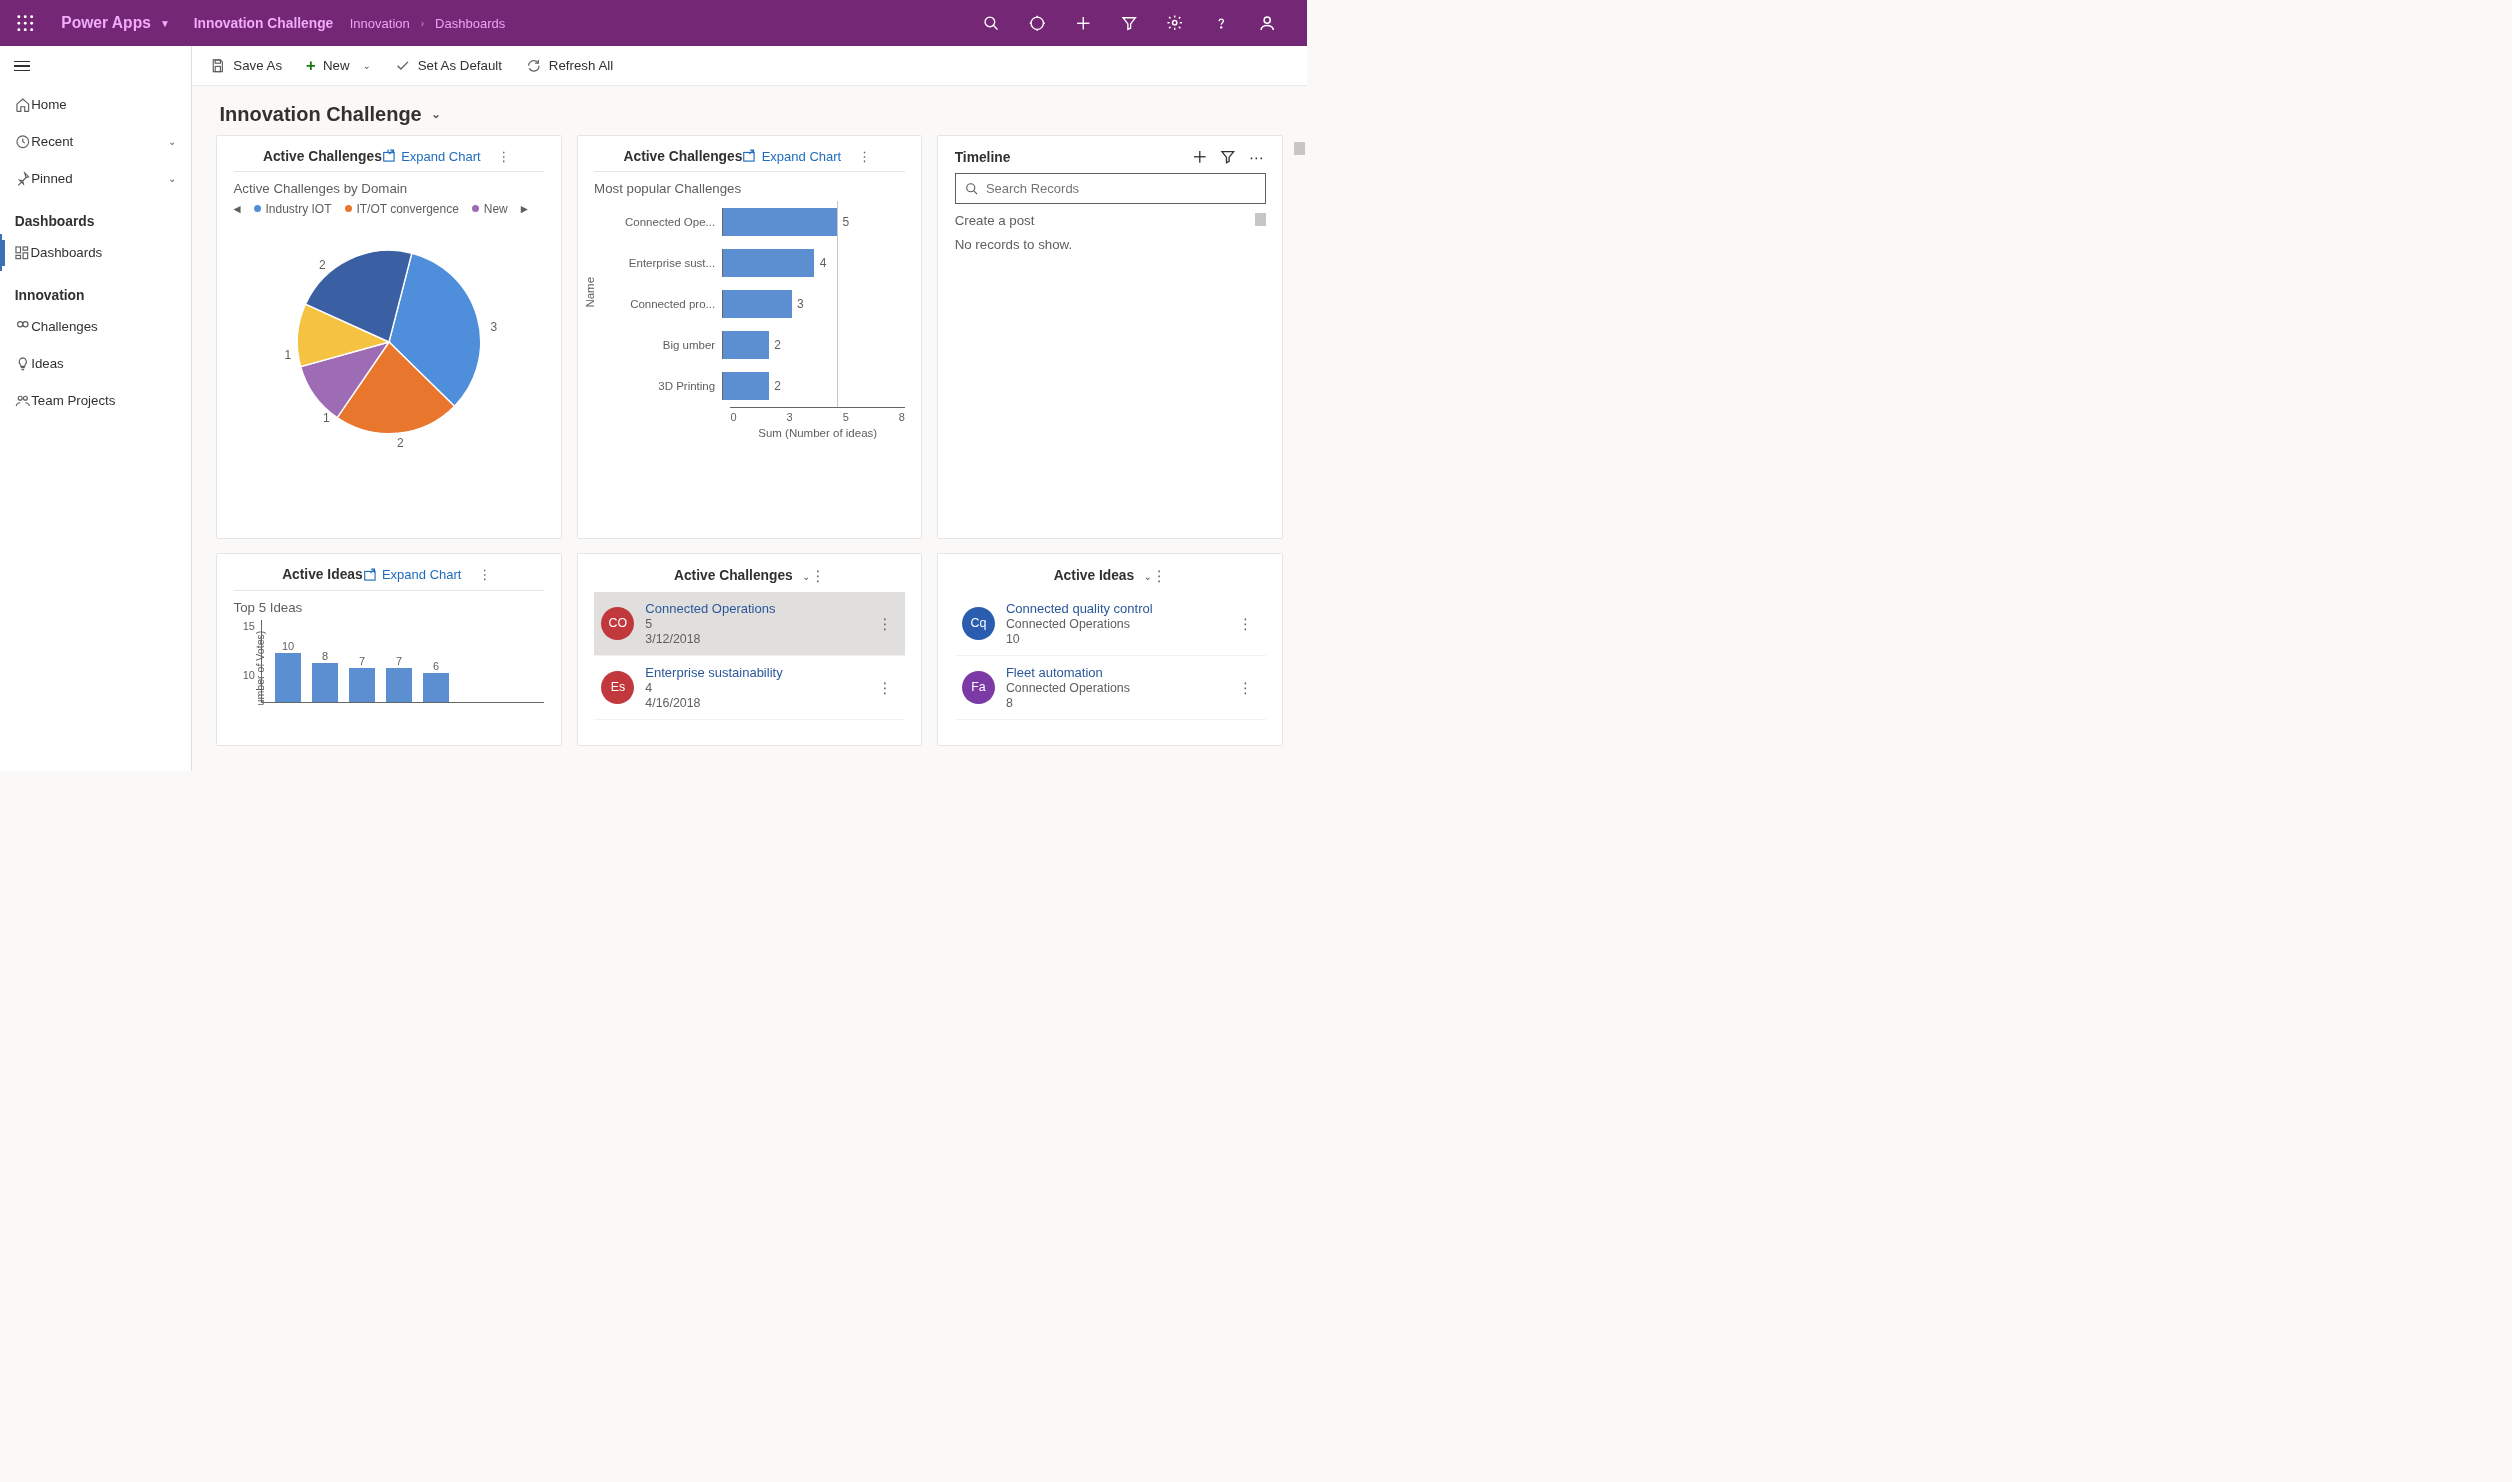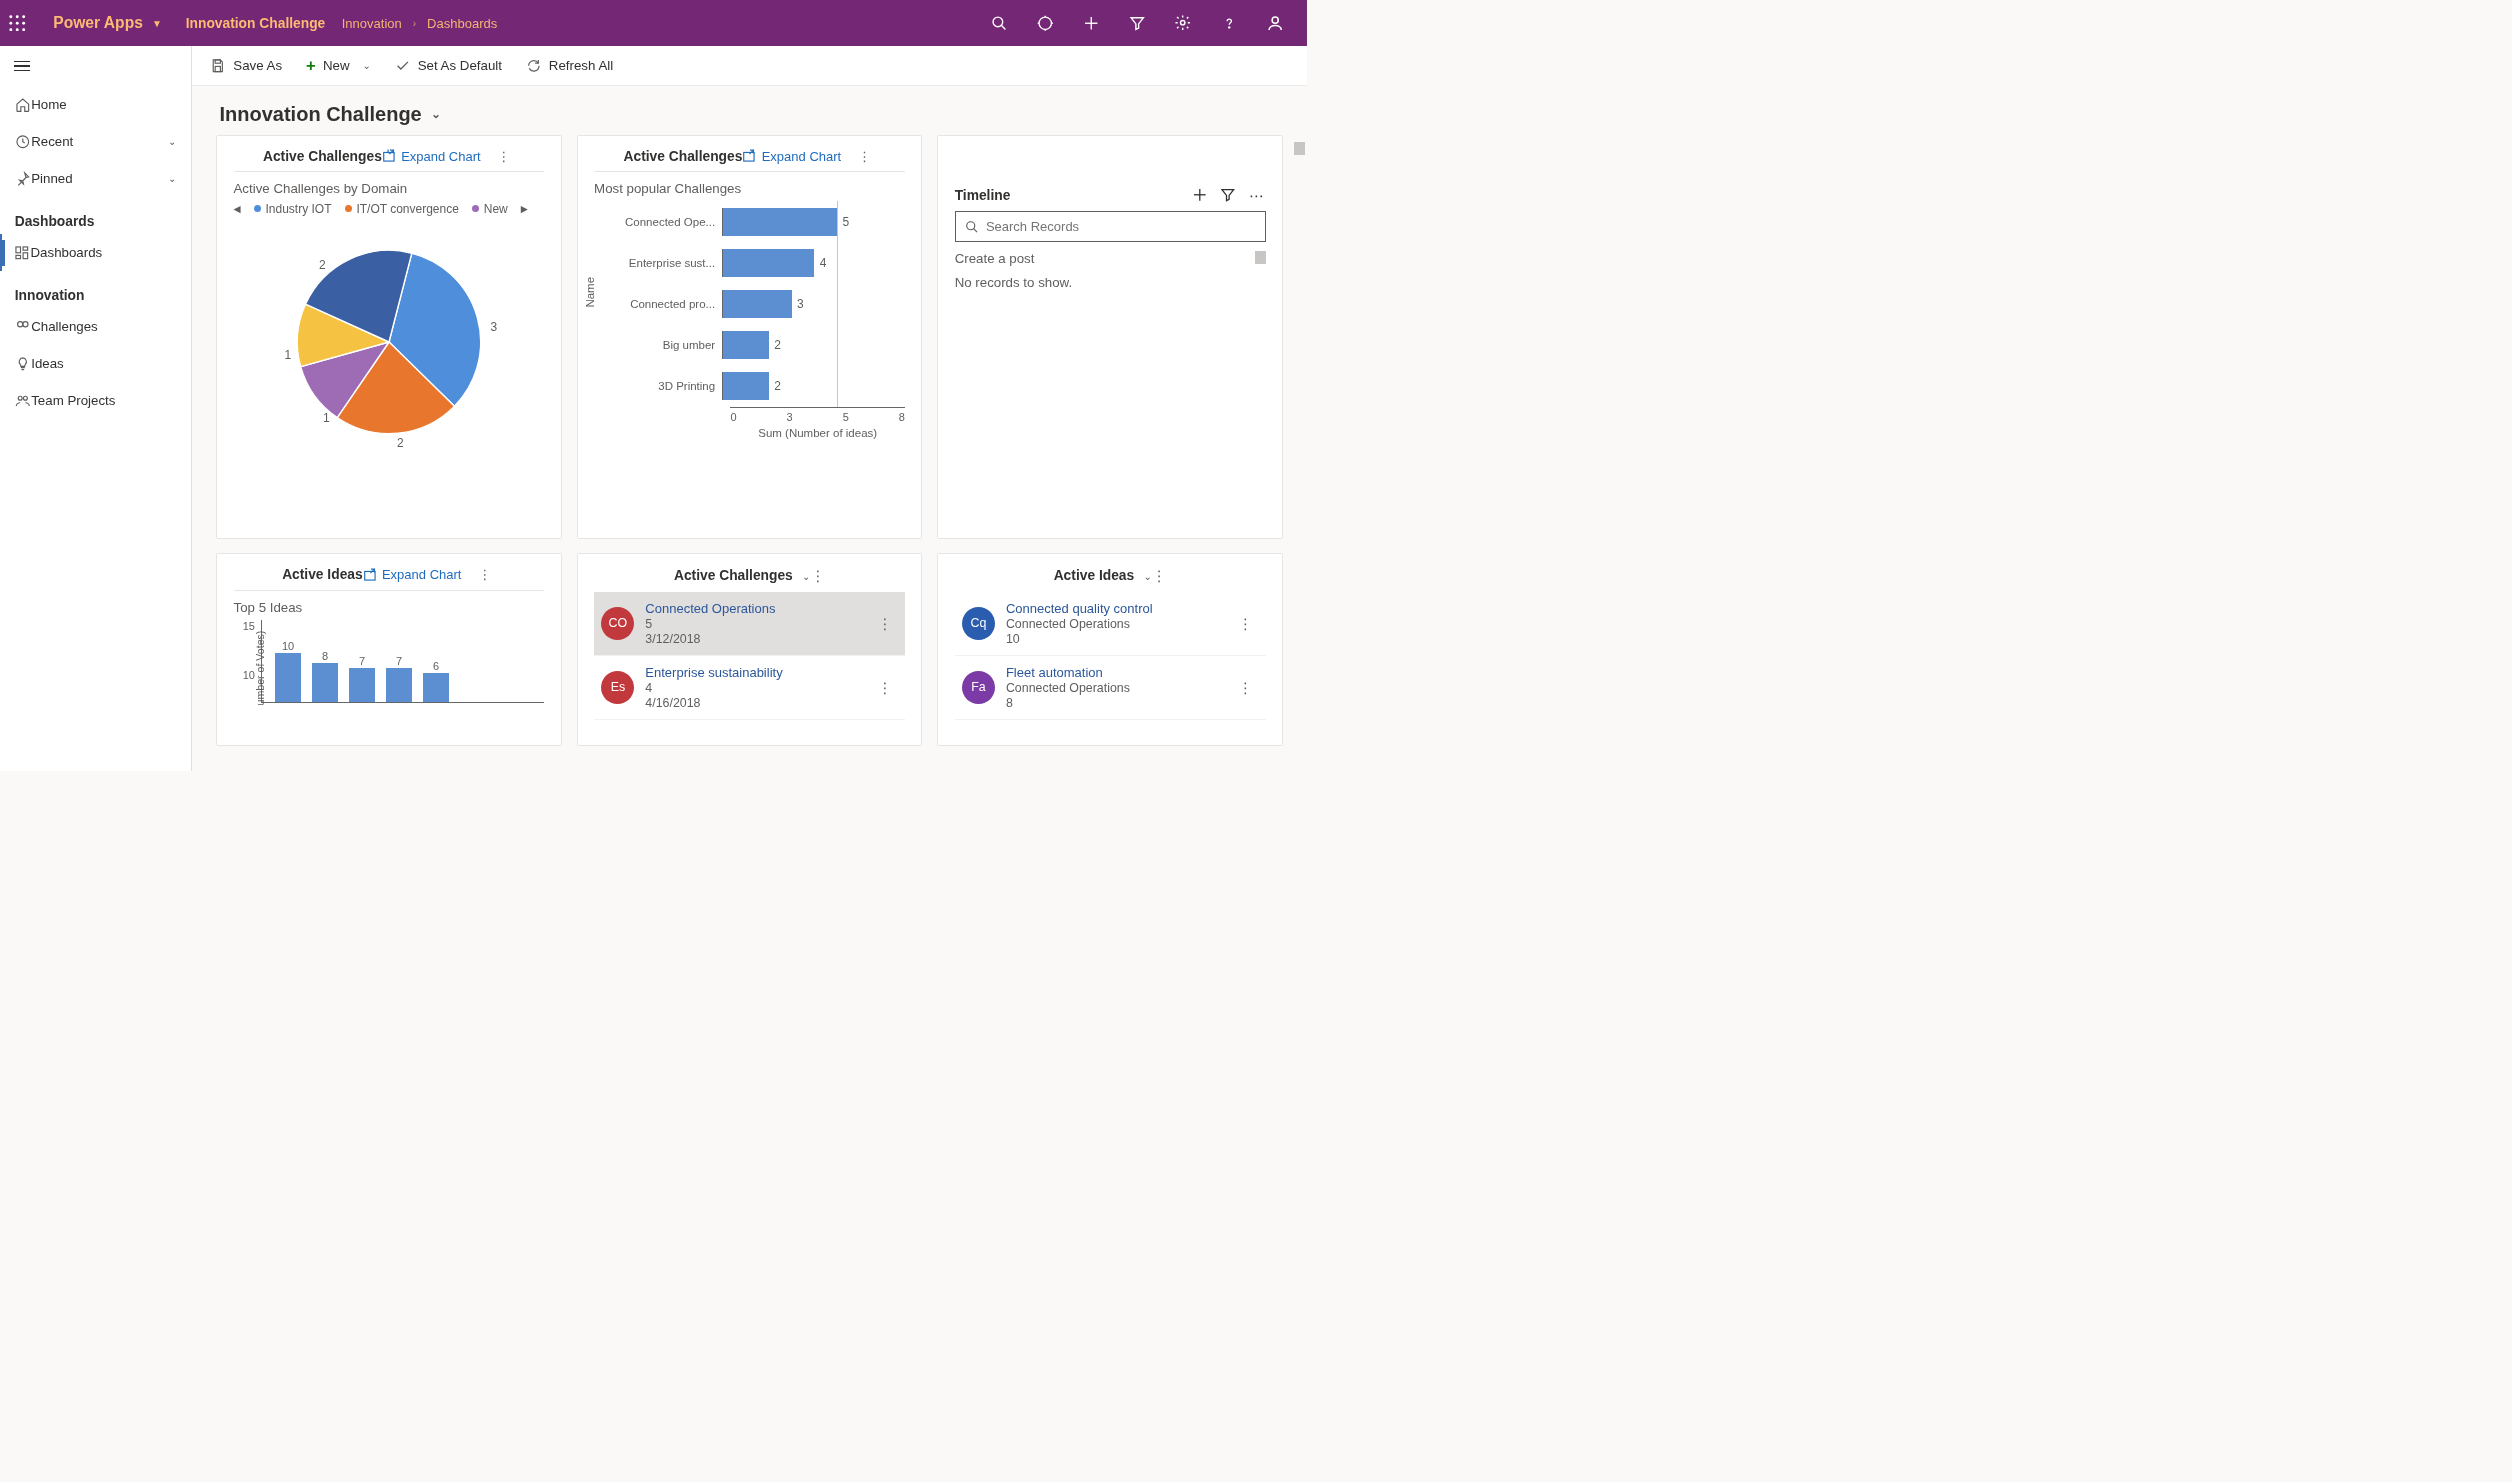--- a/index.html
+++ b/index.html
@@ -1,17 +1,17 @@
 <!DOCTYPE html>
 <html style="font-size:14.7px"><head>
 <meta charset="utf-8">
 <style>
 * { box-sizing: border-box; margin: 0; padding: 0; }
 html, body { width: 1307px; height: 771px; font-family: "Segoe UI", Arial, sans-serif; background: #faf9f8; color: #323130; overflow: hidden; }
-.header { height: 46px; background: #742774; color: #fdba74; display: flex; align-items: center; padding: 0 9px; }
+.header { height: 46px; background: #742774; color: #f0abfc; display: flex; align-items: center; padding: 0 17px; }
 .waffle { width: 37px; text-align: center; font-size: 16.5px; cursor: pointer; }
 .brand { font-weight: 600; font-size: 15.6px; padding: 0 7.3px; display: flex; align-items: center; gap: 9.2px; }
 .brand .chev { font-size: 10px; }
 .hdr-env { margin-left: 16.5px; font-size: 13.8px; font-weight: 600; }
 .hdr-bc { margin-left: 16.5px; font-size: 13px; display: flex; align-items: center; gap: 11px; opacity: .95; }
 .hdr-bc .sep { font-size: 10px; opacity: .8; }
 .hdr-actions { margin-left: auto; display: flex; }
 .hdr-actions .act { width: 46px; height: 46px; display: flex; align-items: center; justify-content: center; font-size: 16.5px; cursor: pointer; }
 .body { display: flex; height: calc(100% - 46px); }
 .hamburger { width: 44px; height: 40px; display: flex; align-items: center; justify-content: center; cursor: pointer; }
@@ -65,21 +65,21 @@
 .haxis-lbl { text-align: center; font-size: 11.5px; color: #605e5c; margin-top: 3.7px; margin-left: 118px; }
 
 .vbar { padding-left: 27.5px; position: relative; }
 .vbar .yaxis { position: absolute; left: 9.2px; top: 0; bottom: 22px; display: flex; flex-direction: column; justify-content: space-between; font-size: 11px; color: #605e5c; align-items: flex-end; }
 .vbar .ylab2 { position: absolute; left: -11px; top: 50%; transform: rotate(-90deg); font-size: 10.6px; color: #605e5c; }
 .vplot { height: 83px; border-left: 0.9px solid #666; border-bottom: 0.9px solid #666; display: flex; align-items: flex-end; gap: 11px; padding-left: 13px; }
 .vcol { width: 26px; display: flex; flex-direction: column; align-items: center; gap: 1.8px; }
 .vcol .vv { font-size: 11px; color: #605e5c; }
 .vcol .vb { width: 100%; background: #5b8fd1; }
 
-.timeline-head { display: flex; align-items: center; justify-content: space-between; padding-bottom: 7.3px; margin-top: 38px; }
+.timeline-head { display: flex; align-items: center; justify-content: space-between; padding-bottom: 7.3px; }
 .timeline-head .icons { display: flex; gap: 13px; font-size: 14.7px; color: #323130; }
 .search { border: 0.9px solid #605e5c; height: 31px; display: flex; align-items: center; padding: 0 9.2px; gap: 7.3px; margin-bottom: 9.2px; }
 .search input { border: none; outline: none; flex: 1; font-size: 13px; }
 .timeline-body { color: #605e5c; font-size: 13.3px; position: relative; height: 275px; }
 .timeline-body .create { color: #605e5c; margin-bottom: 9.2px; }
 .timeline-body .scrollhint { position: absolute; right: 0; top: 0; width: 11px; height: 13px; background: #c8c6c4; }
 
 .row2 .card { padding-bottom: 3.7px; }
 .listcard .card-head { border-bottom: none; padding-bottom: 3.7px; margin-bottom: 3.7px; }
 .listcard .card-title .chev { font-size: 10px; margin-left: 9.2px; color: #605e5c; font-weight: normal; }

